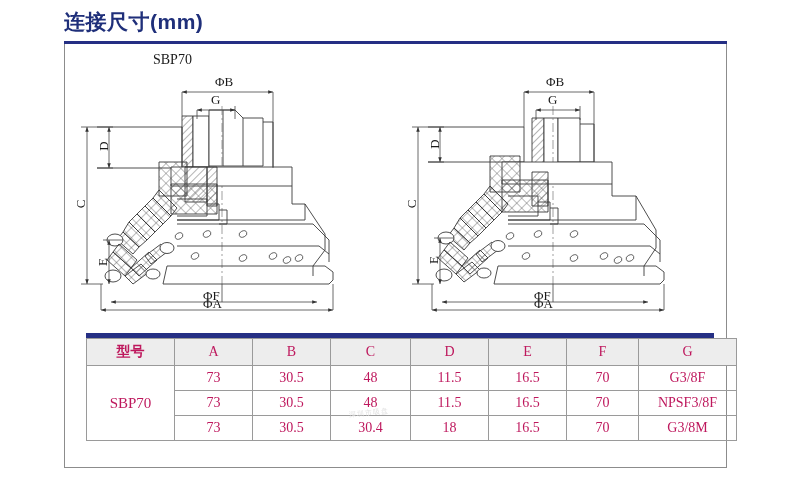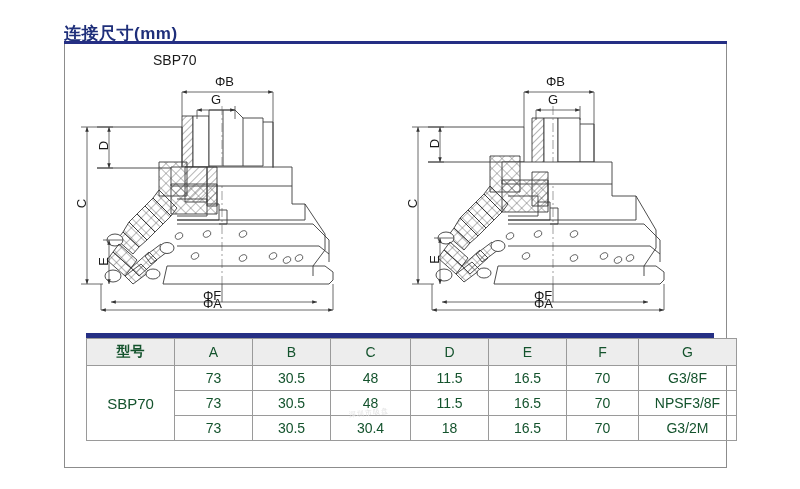--- a/index.html
+++ b/index.html
@@ -4,34 +4,35 @@
 <style>
   html,body{margin:0;padding:0;}
   body{
     width:800px;height:489px;
     background:#ffffff;
     font-family:"Liberation Sans","DejaVu Sans",sans-serif;
     position:relative;overflow:hidden;
   }
   
   #page-title{
-    position:absolute;left:64px;top:20px;
-    font-size:17px;font-weight:bold;color:#1f2f7a;
+    position:absolute;left:64px;top:8px;
+    font-size:21px;font-weight:bold;color:#1f2f7a;
     letter-spacing:0.5px;line-height:28px;
     white-space:nowrap;
   }
   
   #content-panel{
     position:absolute;left:64px;top:44px;
     width:663px;height:424px;
     background:#ffffff;
     border-left:1.5px solid #8c8c8c;
     border-right:1.5px solid #8c8c8c;
     border-bottom:1.5px solid #8c8c8c;
     box-sizing:border-box;
+    font-family:Liberation Serif, serif;
   }
   #panel-top-bar{
     position:absolute;left:64px;top:41px;
     width:663px;height:6px;background:#252f84;
   }
   
   #drawings{
     position:absolute;left:0;top:0;width:663px;height:268px;
   }
   .drawing{position:absolute;top:0;width:330px;height:268px;}
@@ -41,21 +42,21 @@
   .dwg-label{
     position:absolute;font-size:13px;color:#1a1a1a;white-space:nowrap;
   }
   
   #spec-table-wrap{
     position:absolute;left:21px;top:289px;width:628px;
   }
   #table-top-bar{height:5px;background:#252f84;width:628px;}
   table#spec-table{
     border-collapse:collapse;width:628px;
-    font-size:14px;color:#14532d;
+    font-size:14px;color:#be185d;
     table-layout:fixed;
   }
   #spec-table th,#spec-table td{
     border:1px solid #9a9a9a;
     text-align:center;
     height:24px;
     font-weight:normal;
     padding:0;
   }
   #spec-table thead th{
@@ -383,21 +384,21 @@
           <td>70</td>
           <td>NPSF3/8F</td>
         </tr>
         <tr>
           <td>73</td>
           <td>30.5</td>
           <td>30.4</td>
           <td>18</td>
           <td>16.5</td>
           <td>70</td>
-          <td>G3/2M</td>
+          <td>G3/8M</td>
         </tr>
       </tbody>
     </table>
   </div>
 
 </div>
 
 <div id="watermark">深圳市吸盘</div>
 
 </body></html>

